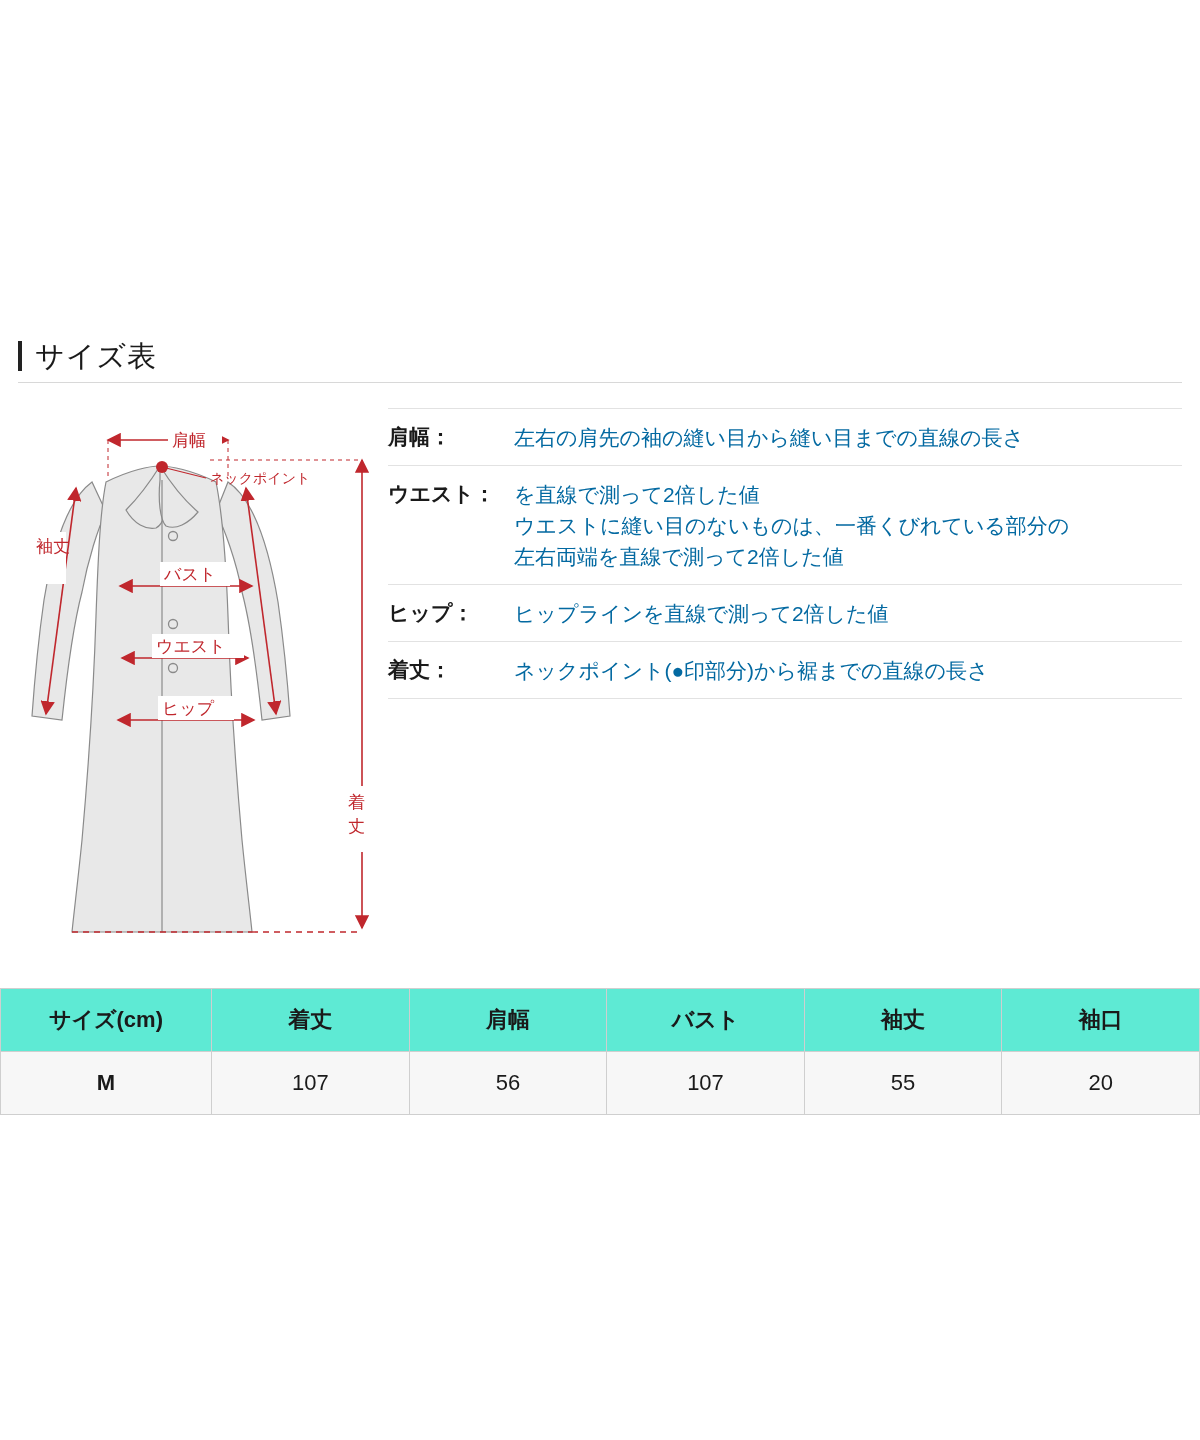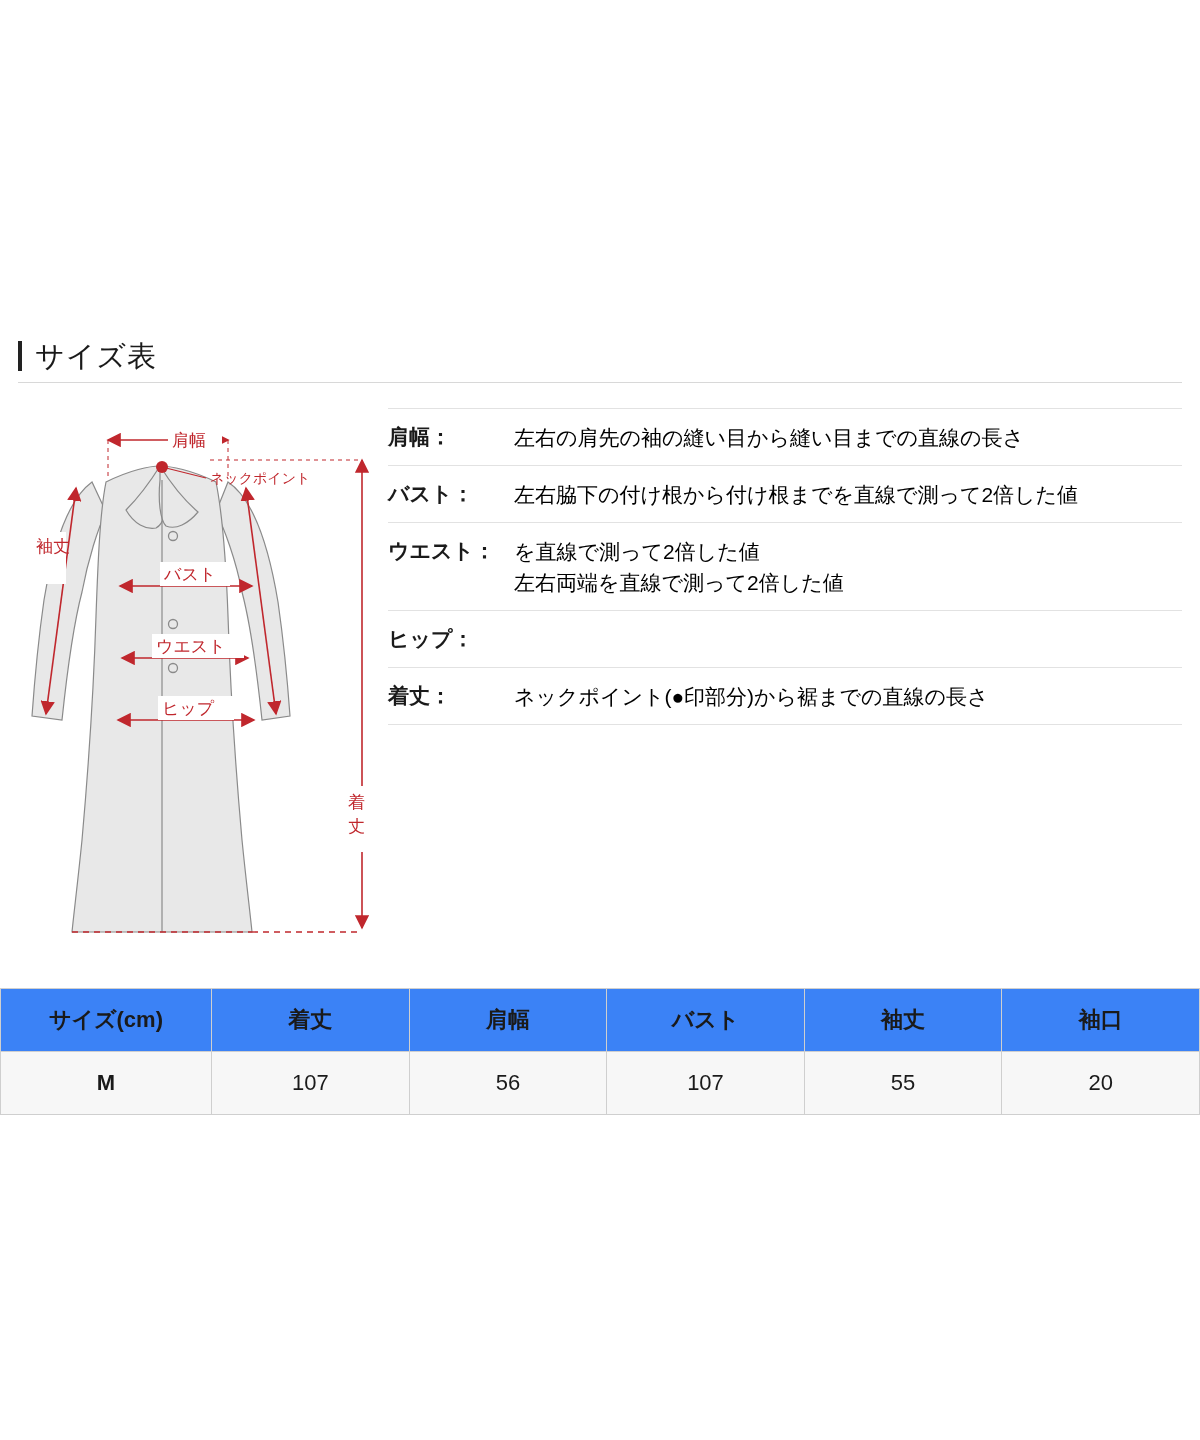--- a/index.html
+++ b/index.html
@@ -83,21 +83,21 @@
     flex: 0 0 126px;
     font-size: 21px;
     font-weight: bold;
     color: #1a1a1a;
     line-height: 1.45;
     white-space: nowrap;
   }
   .def-desc {
     flex: 1;
     font-size: 21px;
-    color: #000000;
+    color: #0369a1;
     line-height: 1.48;
   }
   .def-desc .line { display: block; }
 
   
   .size-table {
     position: absolute;
     left: 0px;
     top: 988px;
     width: 1200px;
@@ -107,21 +107,21 @@
   .size-table th, .size-table td {
     border: 1px solid #cfcfcf;
     text-align: center;
     font-size: 22px;
     color: #1a1a1a;
     height: 60px;
     vertical-align: middle;
   }
   .size-table thead th {
     font-weight: bold;
-    background: #3b82f6;
+    background: #5eead4;
   }
   .size-table tbody td {
     background: #f7f7f7;
   }
   .size-table tbody td.size-label {
     font-weight: bold;
   }
   .col-first { width: 208px; }
 </style>
 </head>
@@ -220,37 +220,35 @@
 
   <div class="defs">
 
     <div class="def-row">
       <div class="def-term">肩幅：</div>
       <div class="def-desc">
         <span class="line">左右の肩先の袖の縫い目から縫い目までの直線の長さ</span>
       </div>
     </div>
 
-    <div class="def-row">
-      <div class="def-term">バスト：</div>
-      <div class="def-desc">
-        <span class="line">左右脇下の付け根から付け根までを直線で測って2倍した値</span>
-      </div>
-    </div>
 
     <div class="def-row">
       <div class="def-term">ウエスト：</div>
       <div class="def-desc">
         <span class="line">を直線で測って2倍した値</span>
+        <span class="line">ウエストに縫い目のないものは、一番くびれている部分の</span>
         <span class="line">左右両端を直線で測って2倍した値</span>
       </div>
     </div>
 
     <div class="def-row">
       <div class="def-term">ヒップ：</div>
+      <div class="def-desc">
+        <span class="line">ヒップラインを直線で測って2倍した値</span>
+      </div>
     </div>
 
     <div class="def-row">
       <div class="def-term">着丈：</div>
       <div class="def-desc">
         <span class="line">ネックポイント(●印部分)から裾までの直線の長さ</span>
       </div>
     </div>
 
 

